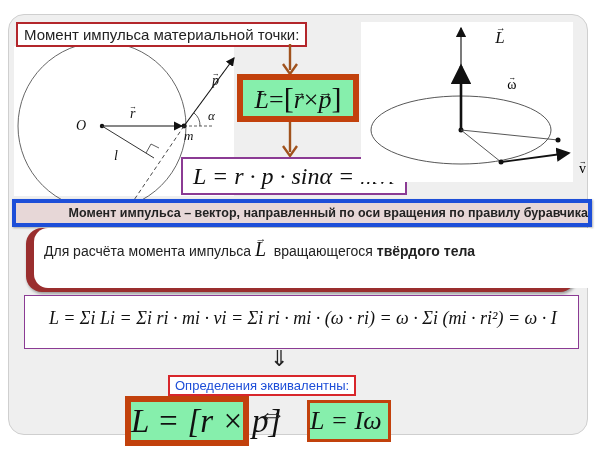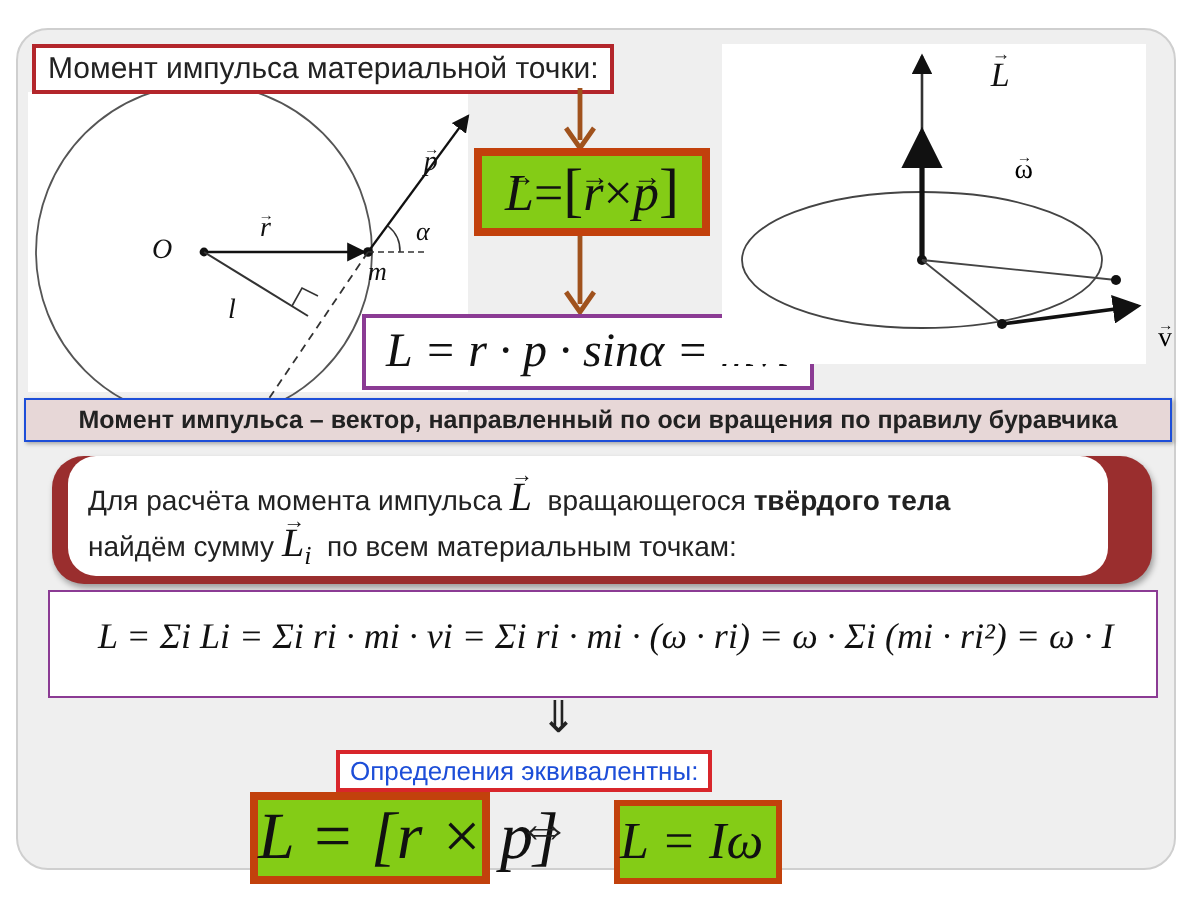--- a/index.html
+++ b/index.html
@@ -2,25 +2,25 @@
 <html><head>
 <meta charset="utf-8">
 <style>
   html, body { margin:0; padding:0; }
   body { width:600px; height:450px; background:#ffffff; position:relative; overflow:hidden; font-family:"Liberation Sans", sans-serif; }
   .slide { position:absolute; left:8px; top:14px; width:578px; height:419px; background:#efefef; border:1px solid #cfcfcf; border-radius:16px; overflow:hidden; }
   .abs { position:absolute; }
   .title-box { left:16px; top:22px; background:#fff; border:2px solid #b3262b; padding:2px 6px; font-size:15px; color:#222; white-space:nowrap; }
   .white-panel { background:#fff; }
   .math { font-family:"Liberation Serif", serif; font-style:italic; color:#111; }
-  .formula-red { background:#84cc16; border:4px solid #c2410c; }
+  .formula-red { background:#86efac; border:6px solid #c2410c; }
   .formula-purple { background:#fff; border:2px solid #8b3b94; }
-  .banner { left:12px; top:199px; width:572px; height:20px; background:#e7d7d7; border:1px solid #1d4ed8; box-shadow:1px 1px 2px rgba(0,0,0,0.3); font-weight:bold; font-size:12.5px; color:#222; text-align:center; line-height:20px; white-space:nowrap; }
+  .banner { left:12px; top:199px; width:572px; height:20px; background:#e7d7d7; border:4px solid #1d4ed8; box-shadow:1px 1px 2px rgba(0,0,0,0.3); font-weight:bold; font-size:12.5px; color:#222; text-align:right; line-height:20px; white-space:nowrap; }
   .callout-outer { left:26px; top:228px; width:550px; height:64px; background:#9a2e2e; border-radius:16px; box-shadow:1px 2px 3px rgba(0,0,0,0.35); }
-  .callout-inner { left:34px; top:228px; width:520px; height:60px; background:#fff; border-radius:14px; font-size:14px; color:#222; }
+  .callout-inner { left:34px; top:228px; width:520px; height:60px; background:#fff; border-radius:14px; font-size:14px; color:#222;padding-left:47px; }
   .callout-inner .line { position:absolute; left:10px; white-space:nowrap; }
   .sum-box { left:24px; top:295px; width:553px; height:52px; background:#fff; border:1px solid #8b3b94; }
   .vec { position:relative; display:inline-block; }
   .vec::before { content:"\2192"; position:absolute; left:50%; transform:translateX(-45%); top:-0.55em; font-size:0.55em; font-style:normal; }
 </style>
 </head>
 <body>
 
 
 
@@ -98,25 +98,20 @@
 
 
 <div class="abs callout-outer"></div>
 <div class="abs callout-inner">
   <div class="line" style="top:10px;">
     <span>Для расчёта момента импульса</span>
     <span class="math vec" style="font-size:20px;">L</span>
     &nbsp;<span>вращающегося</span>
     <b>твёрдого тела</b>
   </div>
-  <div class="line" style="top:33px;">
-    <span>найдём сумму</span>
-    <span class="math vec" style="font-size:20px;">L</span><sub class="math" style="font-size:13px;">i</sub>
-    &nbsp;<span>по всем  материальным точкам:</span>
-  </div>
 </div>
 
 
 <div class="abs sum-box math">
   <span style="position:absolute;left:24px;top:12px;font-size:18px;white-space:nowrap;">L = Σi Li = Σi ri · mi · vi = Σi ri · mi · (ω · ri) = ω · Σi (mi · ri²) = ω · I</span>
 </div>
 
 
 <div class="abs" style="left:270px;top:346px;font-size:22px;color:#222;">⇓</div>
 

